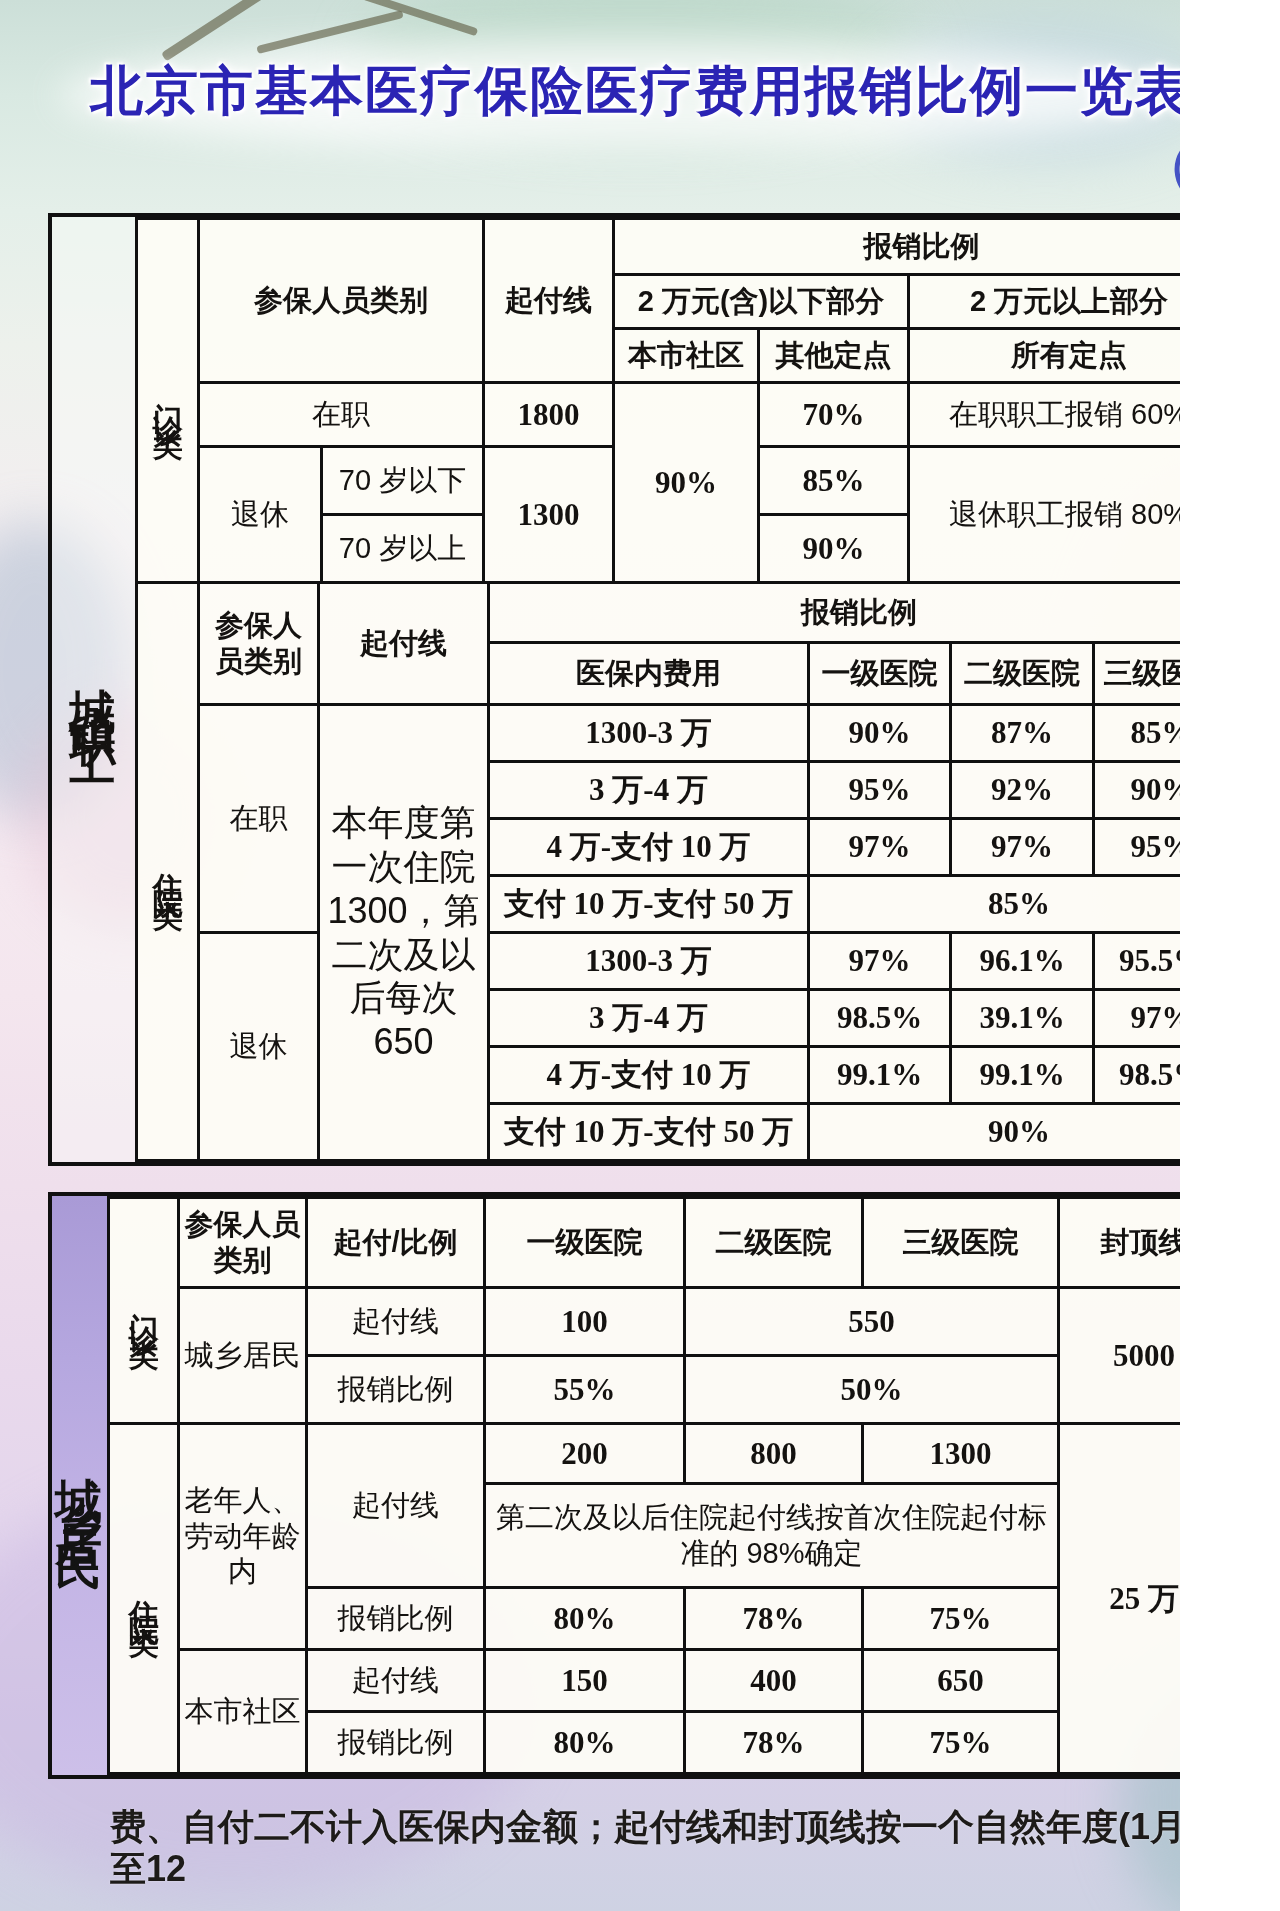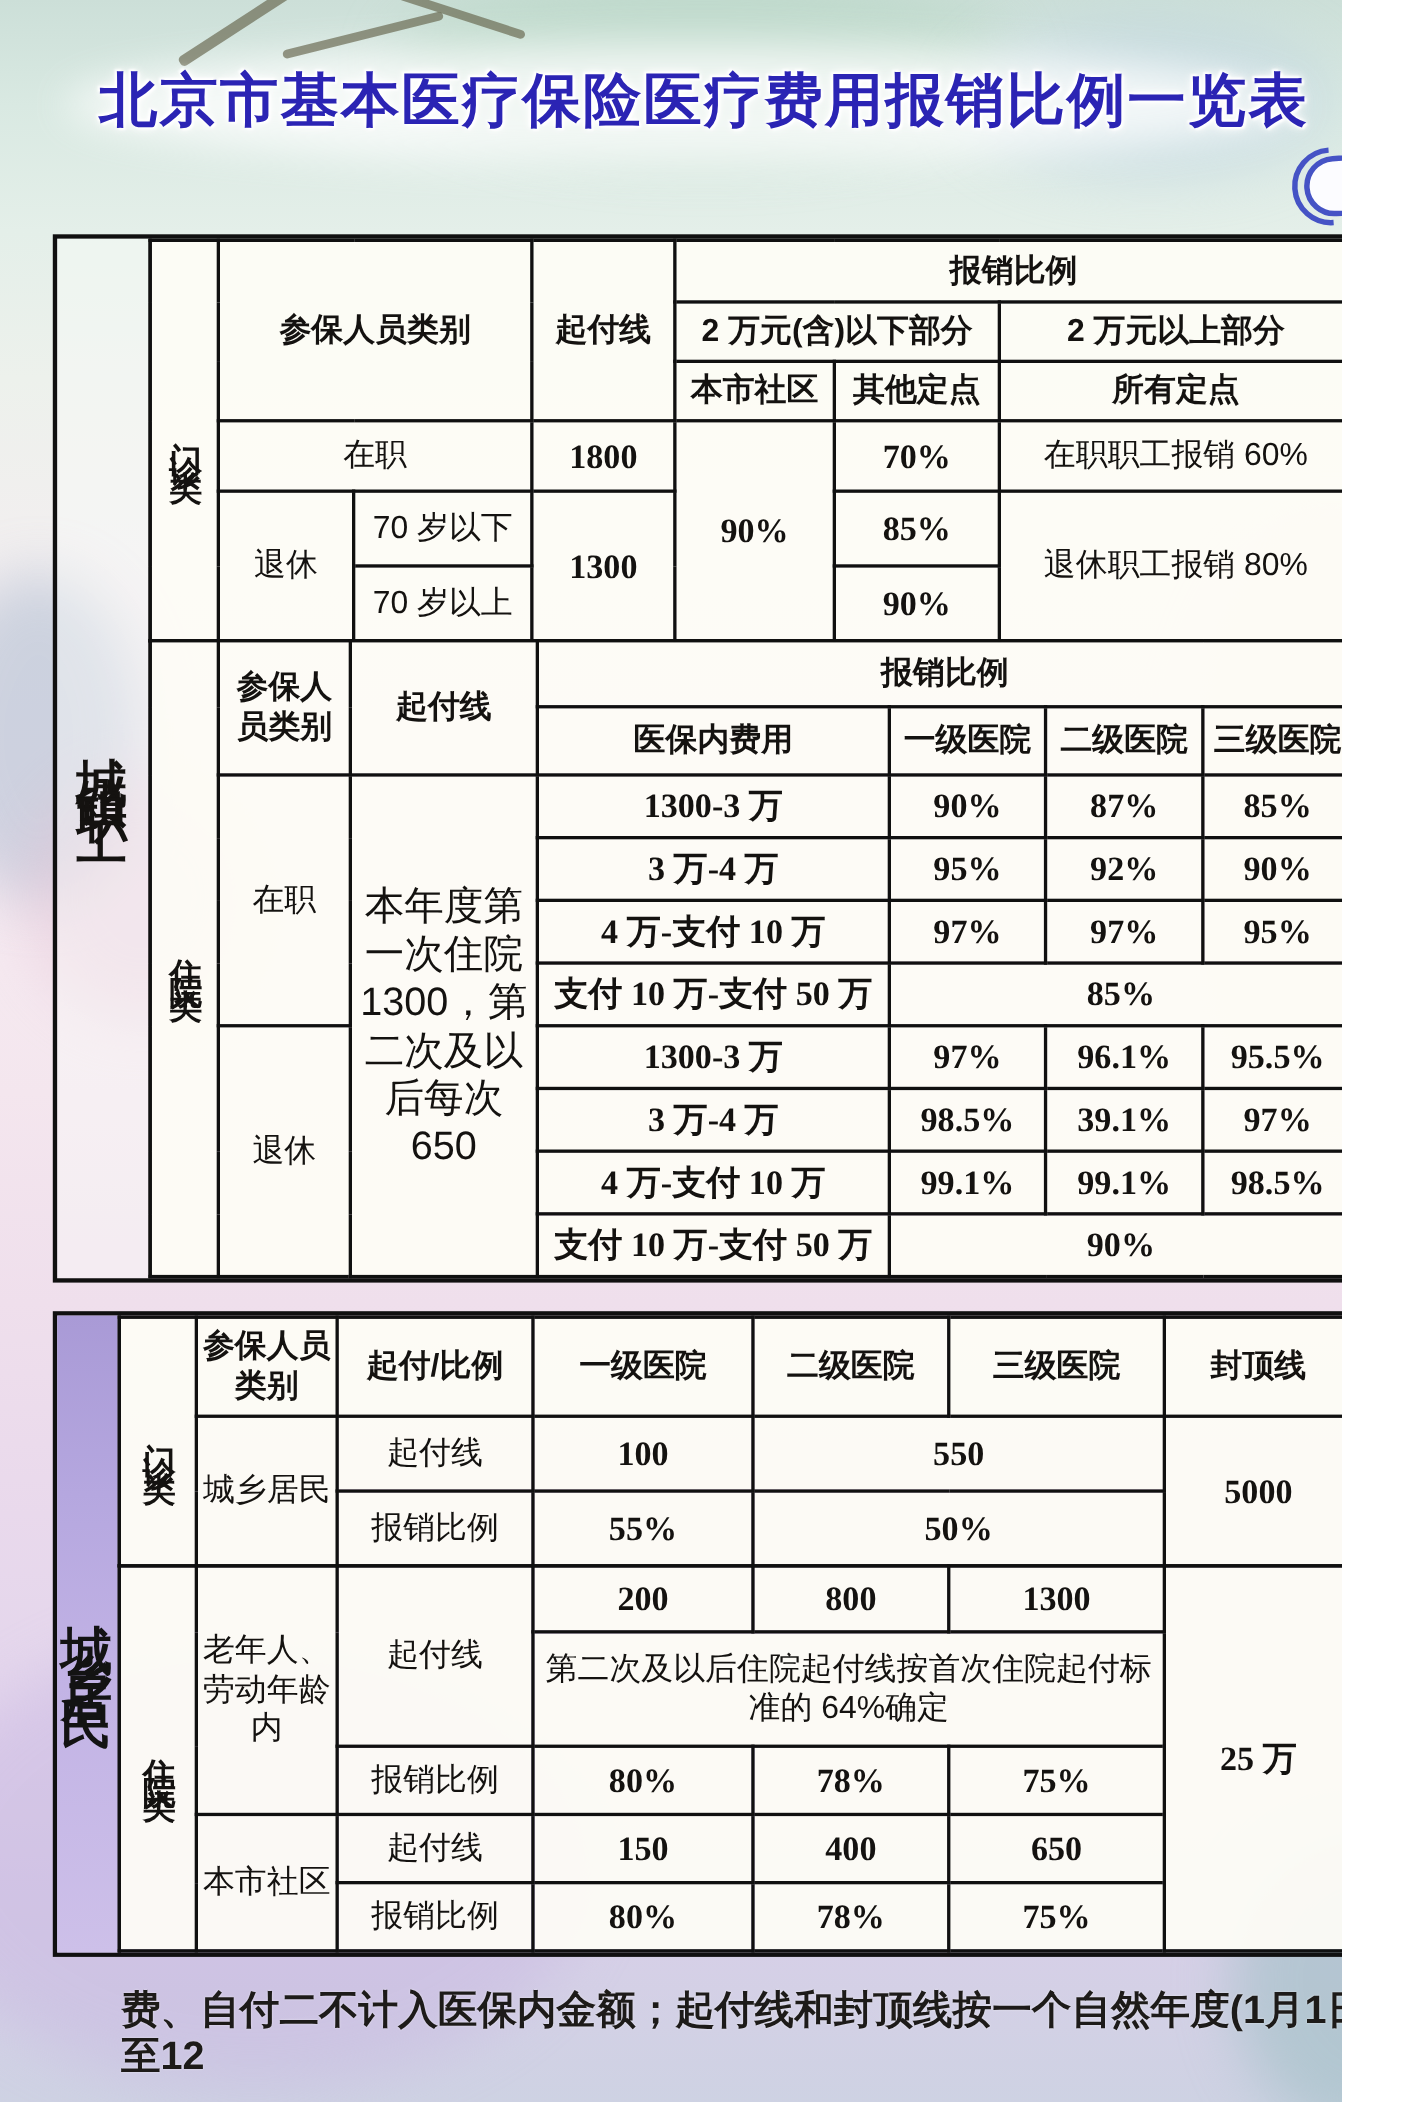--- a/index.html
+++ b/index.html
@@ -1,21 +1,21 @@
 <!DOCTYPE html>
 <html><head>
 <meta charset="utf-8">
 <style>
   html,body{margin:0;padding:0;}
   body{font-family:"Liberation Sans",sans-serif;}
   #stage{position:relative;width:1180px;height:1911px;overflow:hidden;
     background:linear-gradient(180deg,
       #ccdfd8 0%, #d9e9e2 5%, #e4efe9 11%, #edf1ec 18%,
       #f3eef0 28%, #f6ecf2 40%, #f4e6ee 52%, #efdfec 62%,
-      #e9d9ec 72%, #e2d5ec 82%, #d8cfe8 91%, #ced2e3 100%);padding-left:40px;}
+      #e9d9ec 72%, #e2d5ec 82%, #d8cfe8 91%, #ced2e3 100%);}
   .blob{position:absolute;border-radius:50%;filter:blur(26px);}
   .branch{position:absolute;background:#64624a;opacity:.65;border-radius:4px;}
 
   .page-title{position:absolute;top:56px;left:0;width:1280px;text-align:center;
     font-size:53px;font-weight:900;letter-spacing:2px;color:#2b24b4;
     text-shadow:0 0 4px #fff,0 0 8px #fff,0 0 12px #fff,2px 2px 2px #ffffff,-2px -2px 2px #ffffff;}
 
   .clip-deco{position:absolute;top:118px;left:1158px;transform:rotate(-4deg);}
 
   .tbl-wrap{position:absolute;left:48px;width:1184px;border:4px solid #101010;
@@ -253,21 +253,21 @@
             <tr style="height:60px">
           <td rowspan="5"><span class="vtext vsec">住院类</span></td>
           <td class="txt" rowspan="3">老年人、劳动年龄内</td>
           <td class="txt" rowspan="2">起付线</td>
           <td class="num">200</td>
           <td class="num">800</td>
           <td class="num">1300</td>
           <td class="num" rowspan="5">25 万</td>
         </tr>
         <tr style="height:104px">
-          <td class="txt" colspan="3">第二次及以后住院起付线按首次住院起付标准的 64%确定</td>
+          <td class="txt" colspan="3">第二次及以后住院起付线按首次住院起付标准的 98%确定</td>
         </tr>
         <tr style="height:62px">
           <td class="txt">报销比例</td>
           <td class="num">80%</td>
           <td class="num">78%</td>
           <td class="num">75%</td>
         </tr>
         <tr style="height:62px">
           <td class="txt" rowspan="2">本市社区</td>
           <td class="txt">起付线</td>

